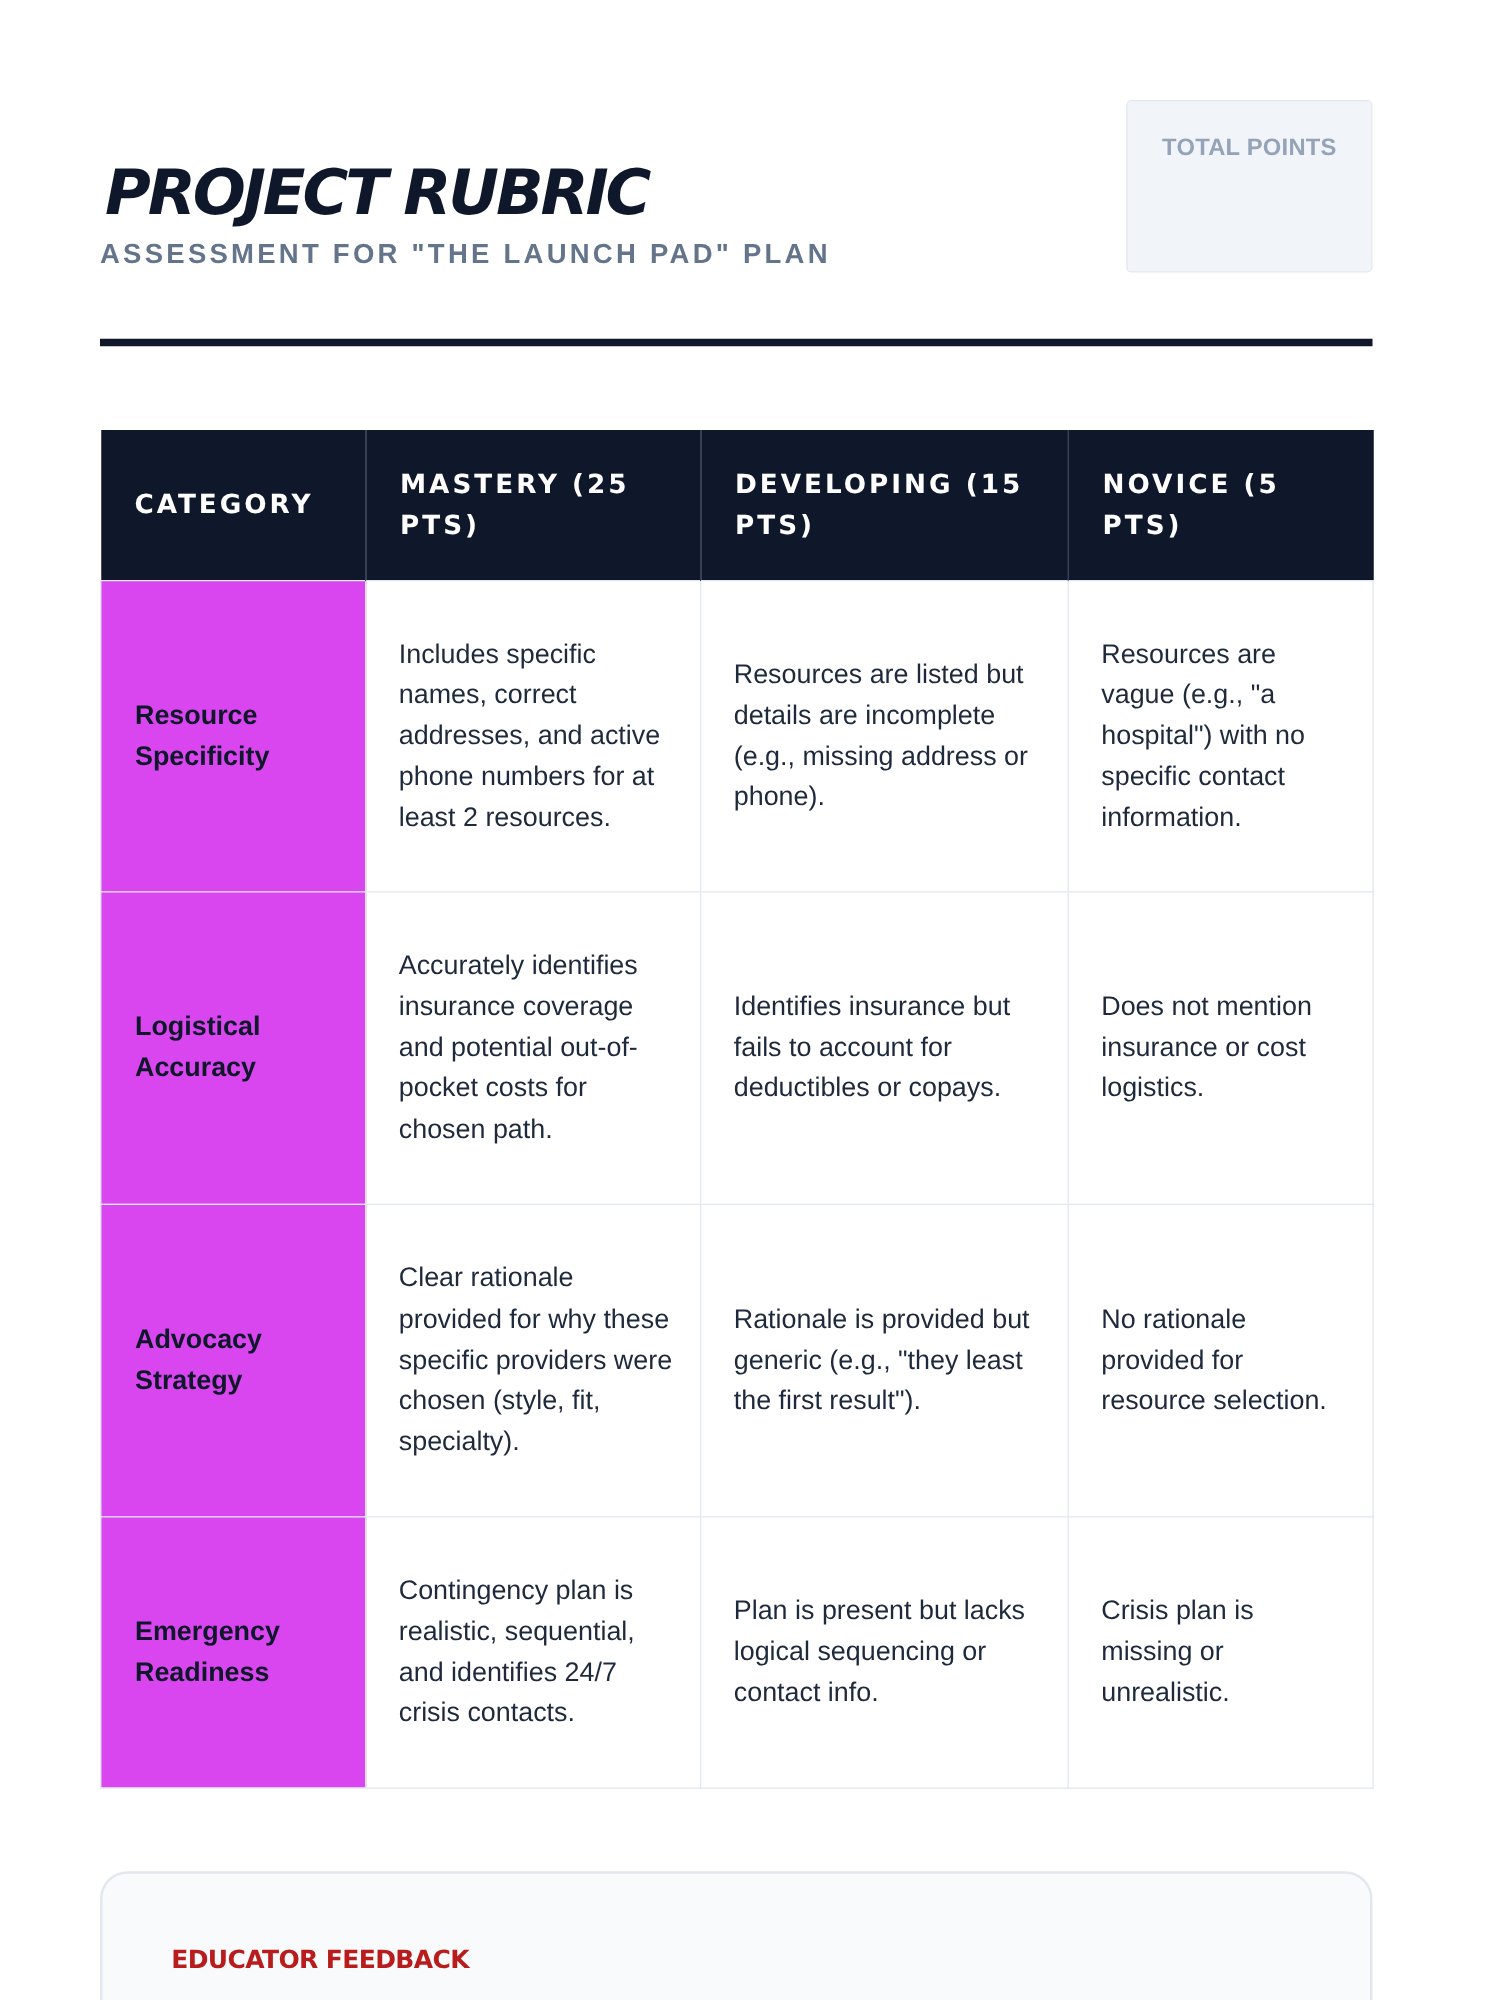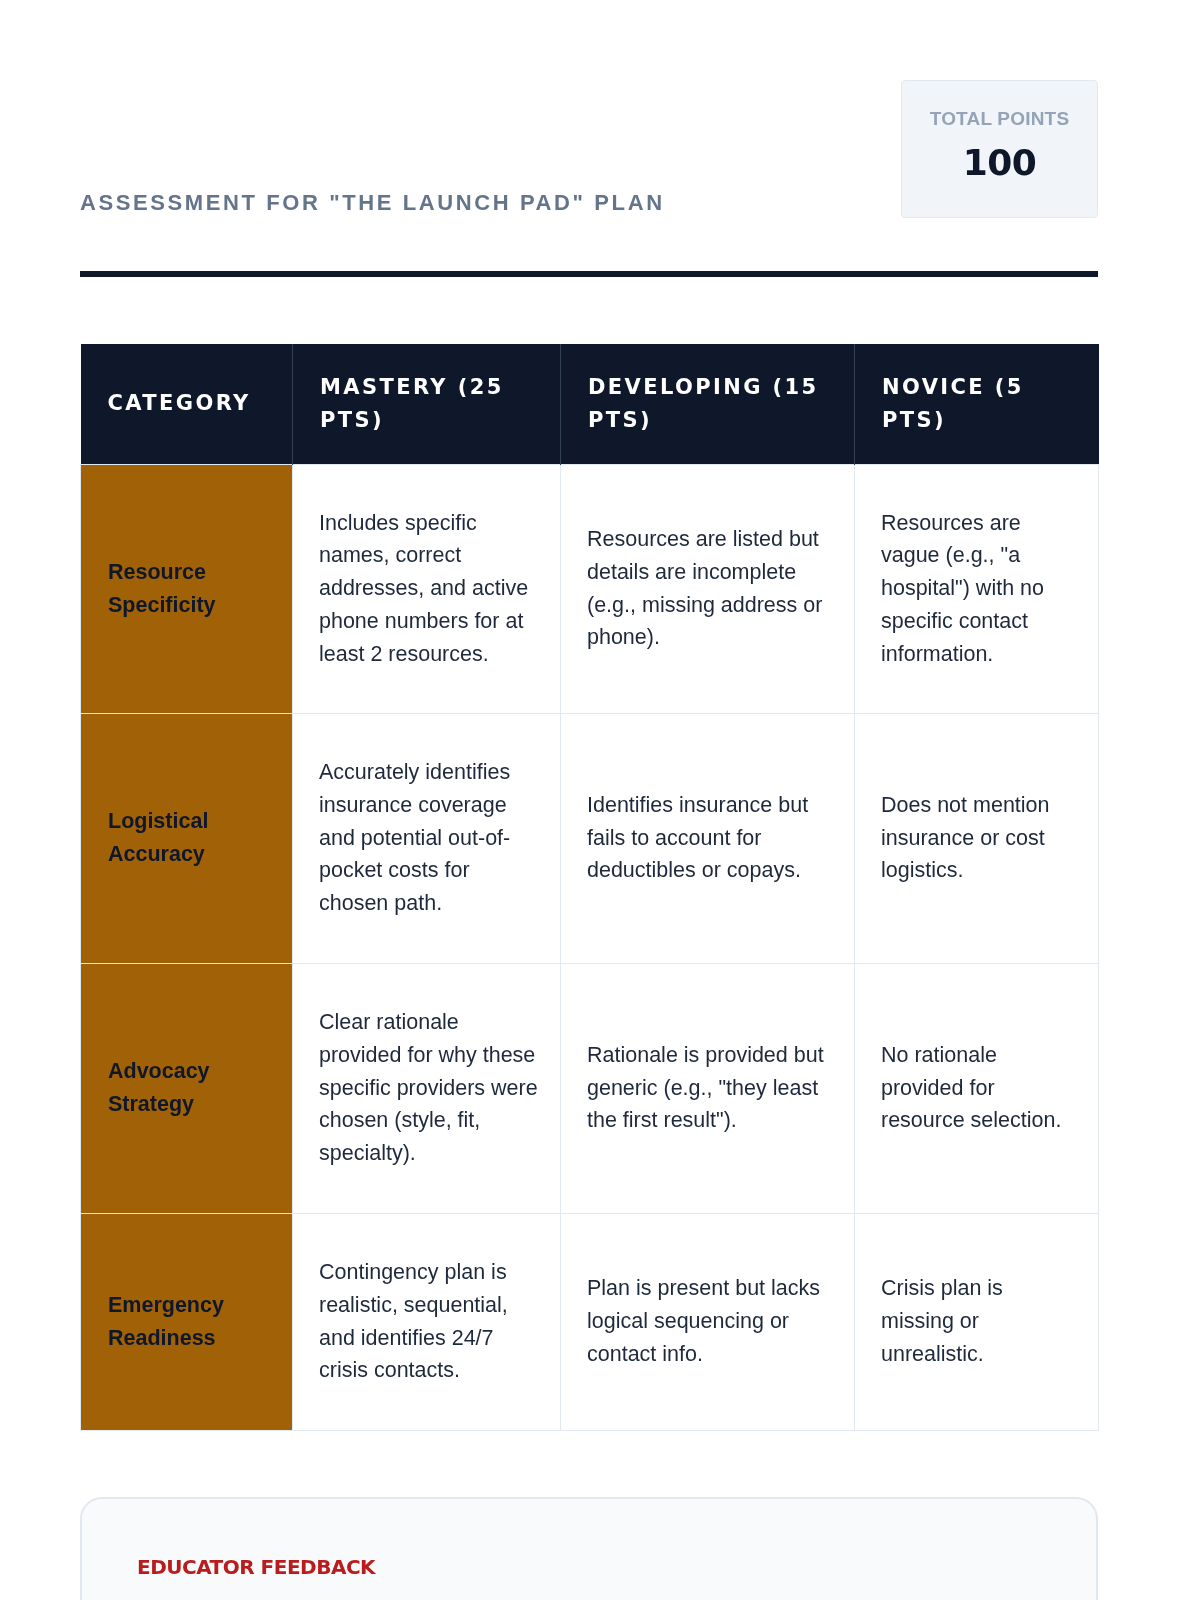--- a/index.html
+++ b/index.html
@@ -114,21 +114,21 @@
   .rubric td {
     border: 1px solid #e2e8f0;
     vertical-align: middle;
     padding: 0 22px 0 26px;
     font-family: "Liberation Sans", sans-serif;
     font-size: 21.5px;
     line-height: 32.7px;
     color: #1e293b;
   }
   .rubric td.cat {
-    background: #a16207;
+    background: #d946ef;
     font-weight: bold;
     color: #0f172a;
     padding-left: 27px;
   }
   .rubric tr.r0 td { height: 249px; }
   .rubric tr.r1 td { height: 250px; }
   .rubric tr.r2 td { height: 250px; }
   .rubric tr.r3 td { height: 217px; }
 
   .feedback {
@@ -151,25 +151,25 @@
     letter-spacing: -0.5px;
     color: #b91c1c;
     white-space: nowrap;
   }
 </style>
 </head>
 <body>
 
 <div class="page">
   <div class="header">
+    <h1 class="title">PROJECT RUBRIC</h1>
     <div class="subtitle">ASSESSMENT FOR "THE LAUNCH PAD" PLAN</div>
 
     <div class="points-box">
       <div class="points-label">TOTAL POINTS</div>
-      <div class="points-value">100</div>
     </div>
 
     <div class="divider"></div>
   </div>
 
   <table class="rubric">
     <colgroup>
       <col class="c0">
         <col class="c1">
         <col class="c2">

